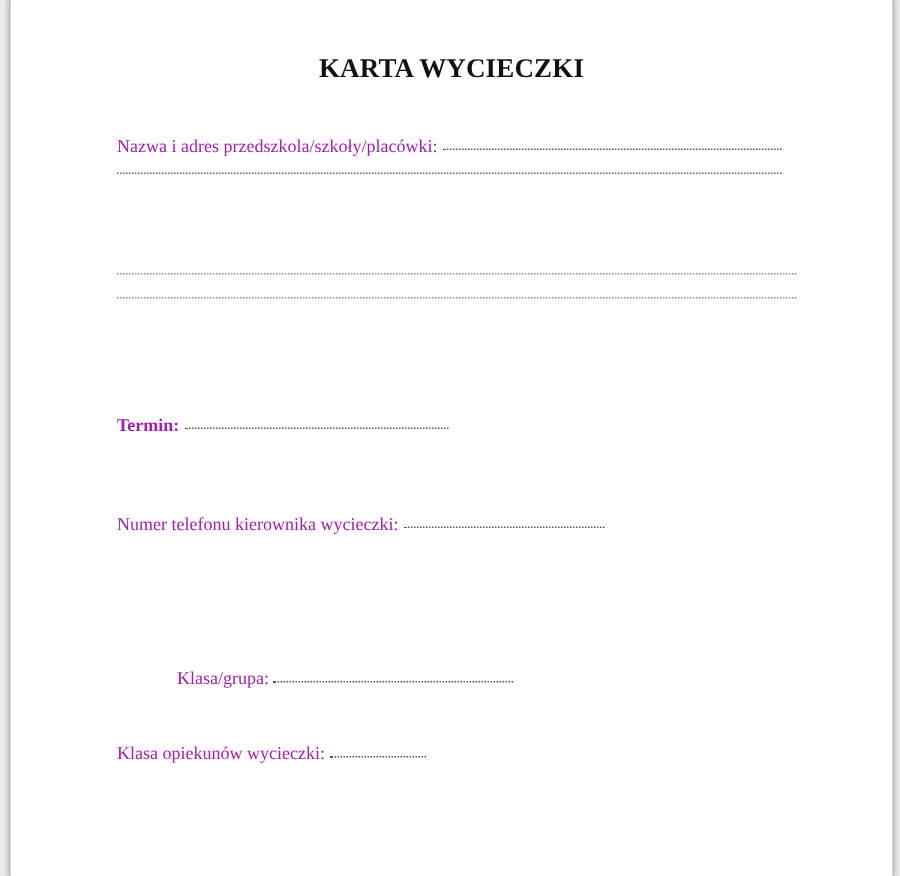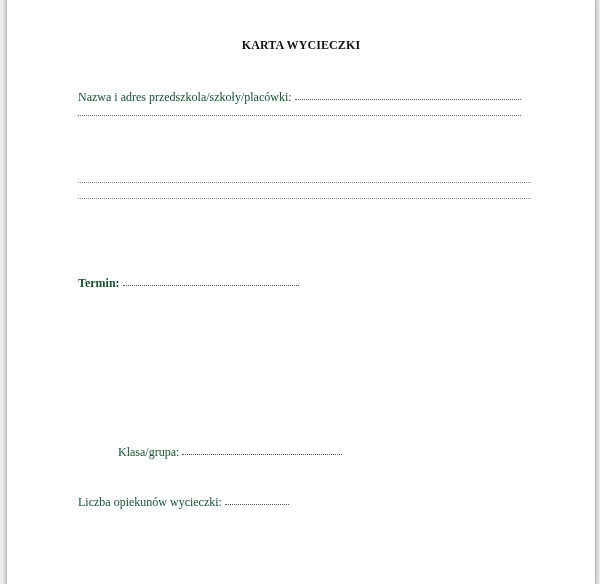--- a/index.html
+++ b/index.html
@@ -28,34 +28,34 @@
     box-shadow: -2px 0 2px rgba(0,0,0,0.12), 2px 0 2px rgba(0,0,0,0.12);
     font-family: "Liberation Serif", "DejaVu Serif", serif;
     color: #111111;
   }
   .title {
     position: absolute;
     left: 0;
     right: 0;
     top: 37px;
     text-align: center;
-    font-size: 12px;
+    font-size: 18px;
     font-weight: bold;
     letter-spacing: 0.1px;
     line-height: 16px;
   }
   .field {
     position: absolute;
     left: 71px;
     font-size: 12px;
     line-height: 14px;
     white-space: nowrap;
   }
   .label {
-    color: #14532d;
+    color: #a21caf;
   }
   .dots {
     display: inline-block;
     vertical-align: baseline;
     height: 3px;
     border-bottom: 1px dotted #555555;
     margin-left: 3px;
     position: relative;
     top: -1px;
   }
@@ -92,25 +92,28 @@
     <div class="dotline" style="top:114px; width:443px;"></div>
 
     <div class="dotline light" style="top:181px; width:453px;"></div>
     <div class="dotline light" style="top:197px; width:453px;"></div>
 
 
     <div class="field" style="top:276px;font-weight:bold;">
       <span class="label">Termin:</span><span class="dots" style="width:176px;"></span>
     </div>
 
+    <div class="field" style="top:342px;">
+      <span class="label">Numer telefonu kierownika wycieczki:</span><span class="dots" style="width:134px;"></span>
+    </div>
 
 
     <div class="field" style="top:445px;margin-left:40px;">
       <span class="label">Klasa/grupa:</span><span class="dots" style="width:160px;"></span>
     </div>
 
     <div class="field" style="top:495px;">
-      <span class="label">Liczba opiekunów wycieczki:</span><span class="dots" style="width:64px;"></span>
+      <span class="label">Klasa opiekunów wycieczki:</span><span class="dots" style="width:64px;"></span>
     </div>
 
 
   </div>
 </div>
 
 </body></html>

